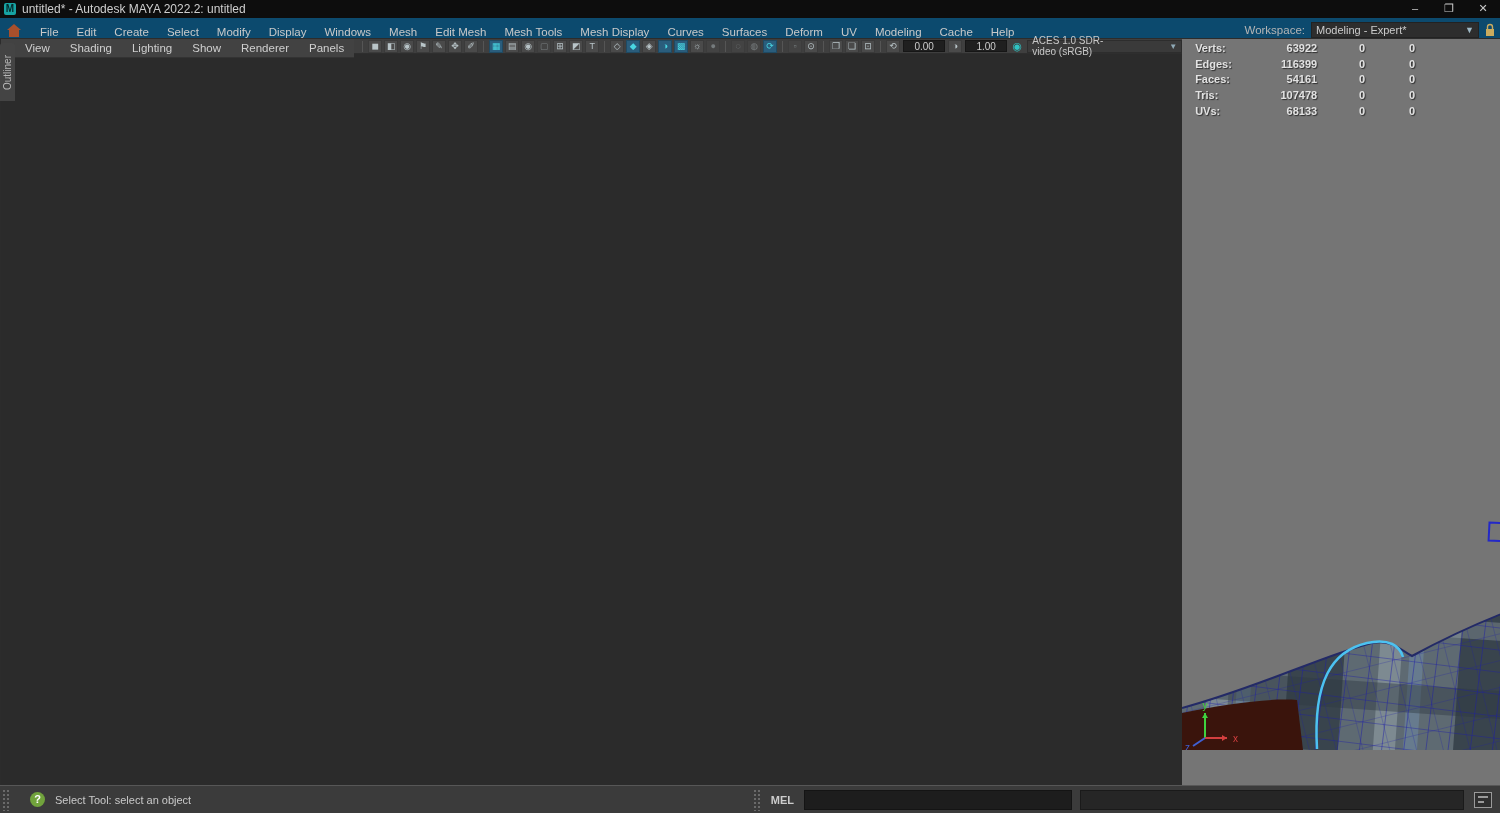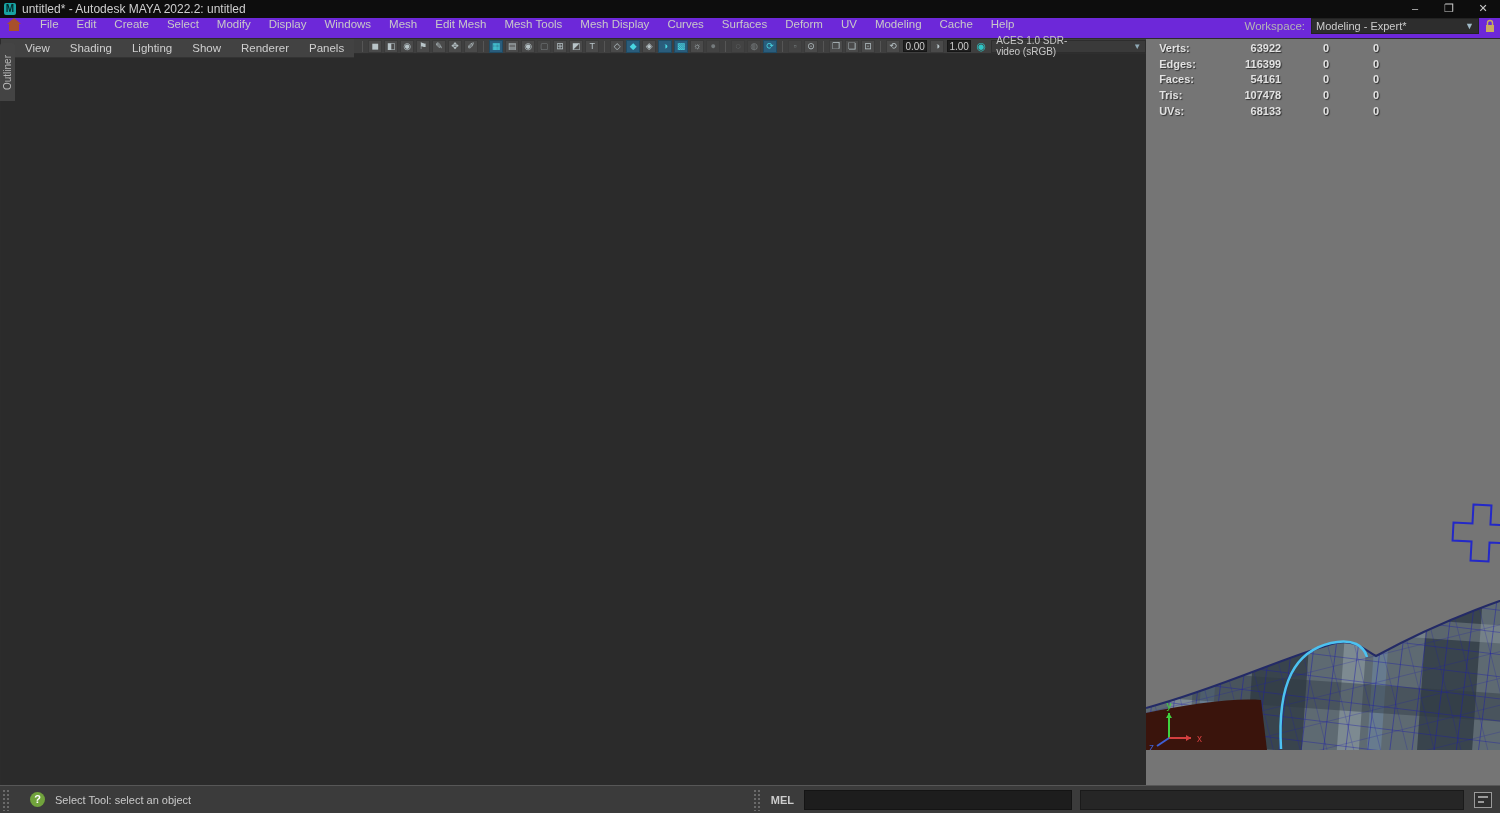--- a/index.html
+++ b/index.html
@@ -7,21 +7,21 @@
               font-family:"Liberation Sans", sans-serif; }
 
   
   .titlebar { height:18px; background:#0d0d0d; display:flex; align-items:center; color:#cfcfcf; font-size:12px; }
   .maya-logo { width:12px; height:12px; margin:0 6px 0 4px; background:#17a3a3; color:#04282a;
                font-weight:bold; font-size:10px; line-height:12px; text-align:center; border-radius:2px; }
   .win-controls { margin-left:auto; display:flex; }
   .win-btn { width:34px; height:18px; text-align:center; line-height:17px; font-size:11px; color:#c8c8c8; }
 
   
-  .menubar { height:21px; background:#6d28d9; border-bottom:1px solid #2c2c2c; display:flex; align-items:flex-start;
+  .menubar { height:21px; background:#0c4a6e; border-bottom:1px solid #2c2c2c; display:flex; align-items:flex-end;
              color:#c9c9c9; font-size:11.5px; }
   .home-icon { width:14px; height:14px; margin:0 10px 0 7px; position:relative; }
   .home-icon .roof { width:0; height:0; border-left:7px solid transparent; border-right:7px solid transparent;
                      border-bottom:6px solid #a8502c; }
   .home-icon .base { width:10px; height:7px; background:#a8502c; margin-left:2px; }
   .menu-item { padding:0 9px; cursor:default; }
   .workspace-wrap { margin-left:auto; display:flex; align-items:center; color:#b5b5b5; padding-right:4px; }
   .workspace-select { width:168px; height:16px; background:#2d2d2d; border:1px solid #222; margin-left:6px;
                       color:#cccccc; font-size:11px; padding:0 4px; display:flex; align-items:center; }
   .workspace-select .caret { margin-left:auto; color:#9fb9c6; font-size:9px; }
@@ -40,21 +40,21 @@
   .pmenu-item { padding:0 10px; }
 
   .viewport-toolbar { height:15px; background:#3f3f3f; border-bottom:1px solid #2e2e2e; display:flex;
                       align-items:center; padding-left:4px; }
   .tb-icon { width:14px; height:13px; margin:0 1px; background:#4a4a4a; border:1px solid #3a3a3a; color:#b8c4c8;
              font-size:9px; line-height:11px; text-align:center; overflow:hidden; }
   .tb-icon.active { background:#2a5d7c; border-color:#1f4a63; color:#49d6e2; }
   .tb-icon.dim { opacity:.45; }
   .tb-icon.teal { color:#2fc4c4; background:#3f3f3f; border-color:#3f3f3f; font-size:11px; }
   .tb-sep { width:1px; height:11px; background:#2c2c2c; border-right:1px solid #555; margin:0 4px; }
-  .tb-field { width:24px; height:12px; background:#1f1f1f; border:1px solid #161616; color:#cccccc;
+  .tb-field { width:42px; height:12px; background:#1f1f1f; border:1px solid #161616; color:#cccccc;
               font-size:10px; text-align:center; margin:0 2px; font-family:"Liberation Sans",sans-serif; }
   .cs-select { width:155px; height:13px; background:#3a3a3a; border:1px solid #2d2d2d; color:#c8c8c8;
                font-size:10px; display:flex; align-items:center; padding:0 4px; margin-left:2px;gap:48px; }
   .cs-select .caret { margin-left:auto; color:#8fa9b6; font-size:8px; }
 
   .viewport { flex:1; position:relative; background:#757575; overflow:hidden; }
   .viewport svg { display:block; }
 
   
   .hud { position:absolute; top:1px; left:13px; color:#e2e2e2; font-size:11px; font-weight:bold;

